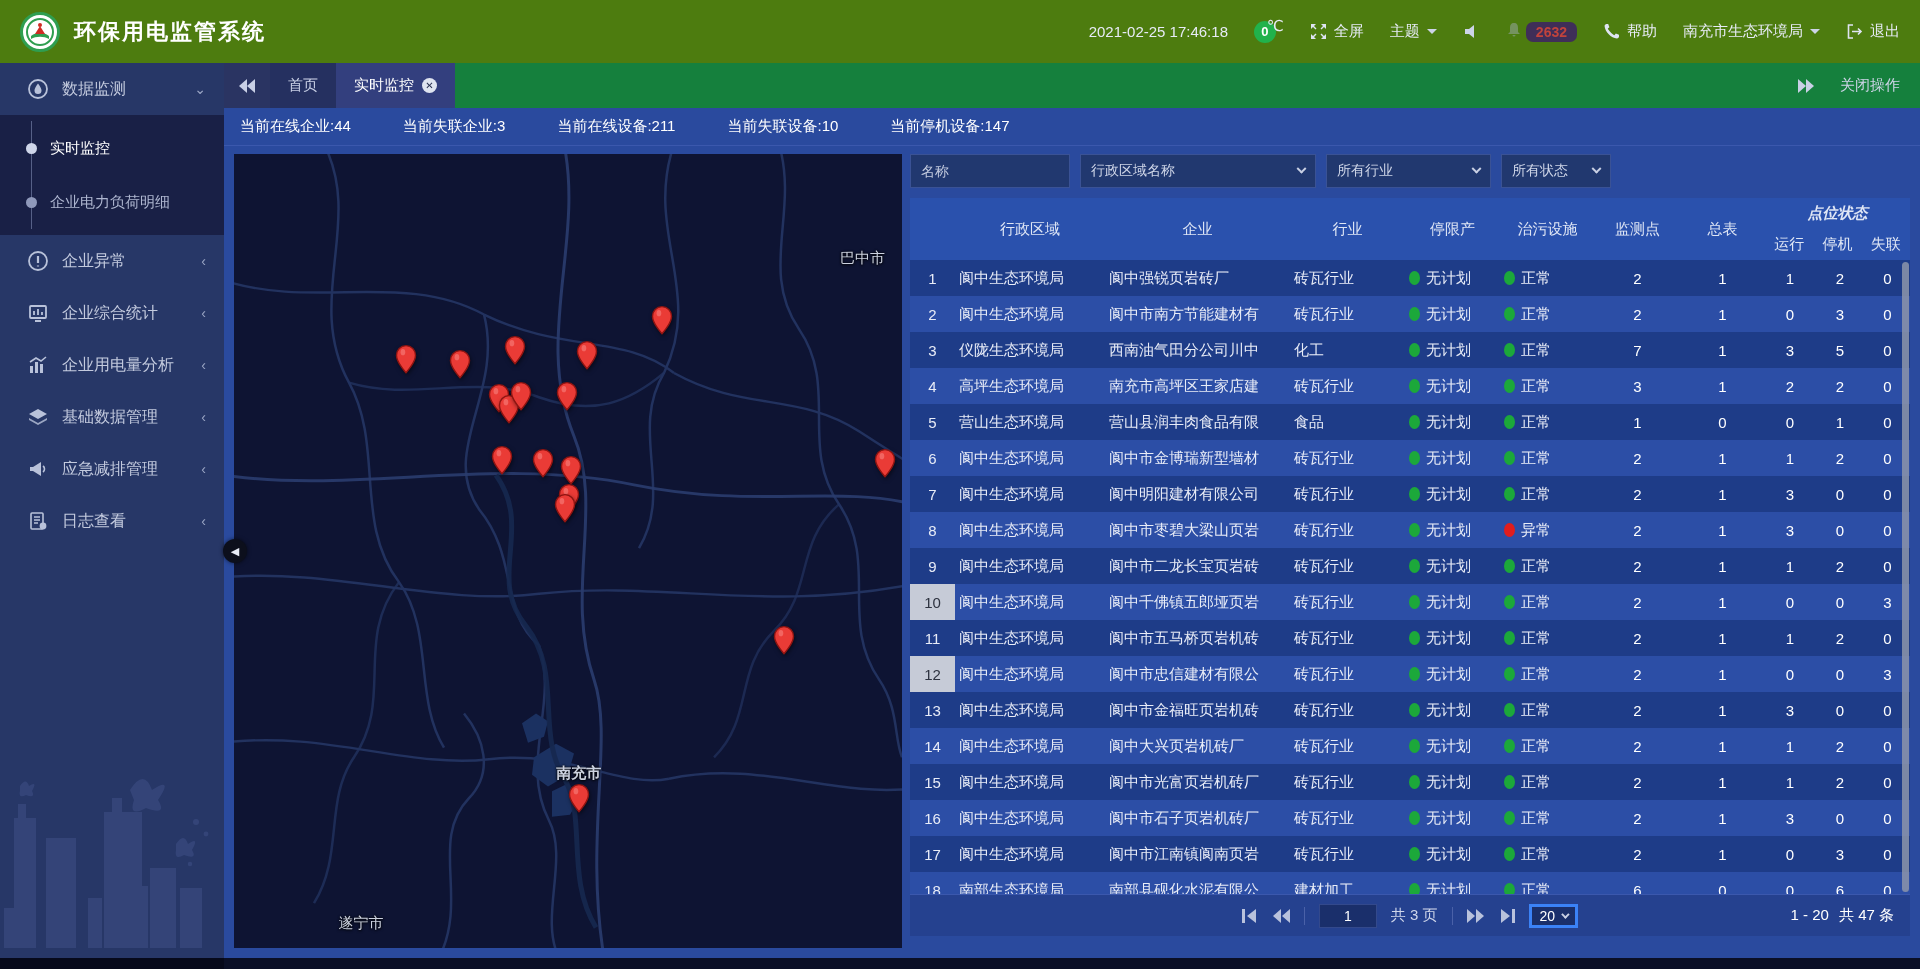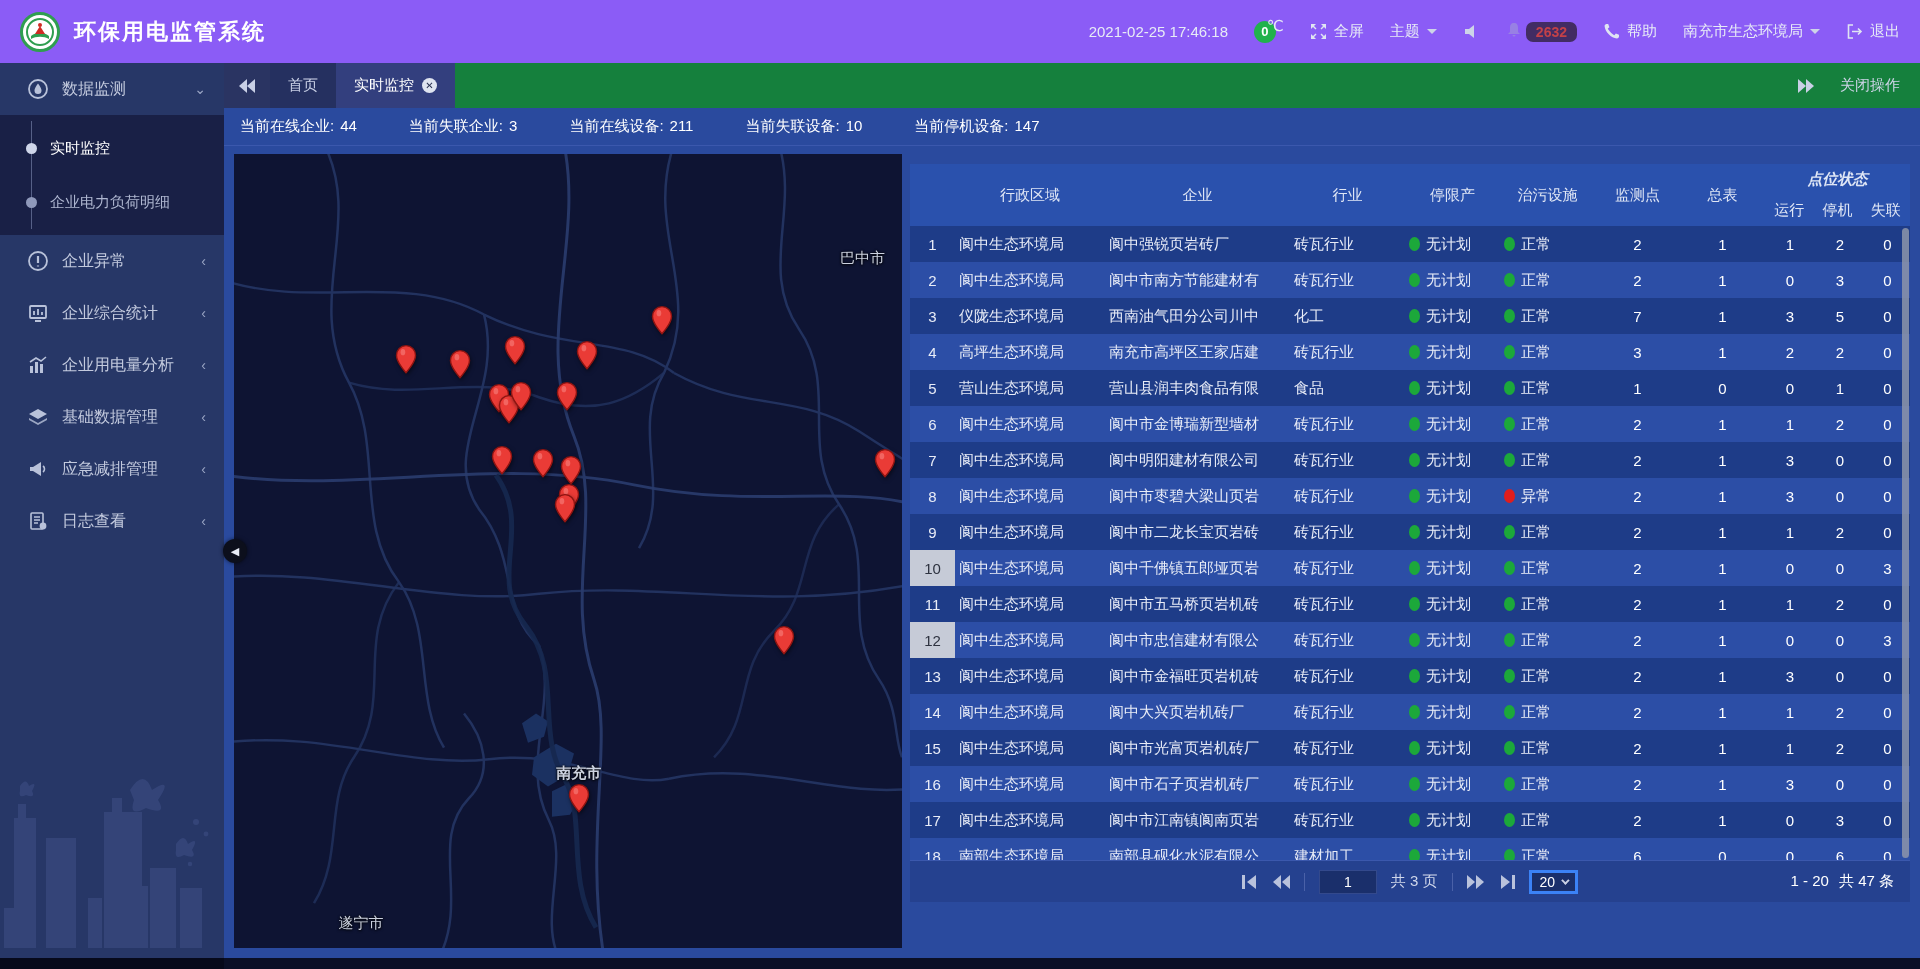--- a/index.html
+++ b/index.html
@@ -1,21 +1,21 @@
 <!DOCTYPE html>
 <html><head>
 <meta charset="utf-8">
 <style>
   * { box-sizing: border-box; margin: 0; padding: 0; }
   html,body { width:1920px; height:969px; overflow:hidden; background:#2a4a9e;
     font-family:"Liberation Sans","DejaVu Sans",sans-serif; }
   .app { position:relative; width:1920px; height:969px; display:flex; flex-direction:column; }
 
   
-  .header { height:63px; background:#8b5cf6; display:flex; align-items:center;
+  .header { height:63px; background:#4d7c0f; display:flex; align-items:center;
     padding:0 20px; color:#fff; flex:0 0 auto; }
   .logo { width:40px; height:40px; border-radius:50%; background:#fff;
     border:3px solid #2f9e50; display:flex; align-items:center; justify-content:center; flex:0 0 auto; }
   .logo svg { width:30px; height:30px; }
   .app-title { font-size:22px; font-weight:bold; letter-spacing:2px; margin-left:14px; }
   .h-right { margin-left:auto; display:flex; align-items:center; gap:26px;
     font-size:15px; color:#e7ebf6; }
   .h-item { display:flex; align-items:center; gap:7px; cursor:default; }
   .h-icon svg { width:17px; height:17px; display:block; }
   .temp-badge { width:22px; height:22px; border-radius:50%; background:#21b24c; color:#fff;
@@ -61,21 +61,21 @@
   .tab.home { background:#253060; }
   .tab.active { background:#333f7e; color:#fff; }
   .tab-close { width:15px; height:15px; border-radius:50%; background:#dfe4f0; color:#28304f;
     font-size:10px; display:flex; align-items:center; justify-content:center; font-weight:bold; }
   .tabbar-right { margin-left:auto; display:flex; align-items:center; gap:26px; padding-right:20px; }
   .tab-navr { cursor:pointer; display:flex; align-items:center; }
   .close-ops { cursor:pointer; color:#cdd4e8; }
 
   .statsbar { height:38px; display:flex; align-items:center; gap:52px; padding:0 16px;
     color:#fff; font-size:15px; border-bottom:1px solid #3b58ad; flex:0 0 auto; }
-  .stat { display:flex; gap:6px; }
+  .stat { display:flex; }
 
   .content { flex:1; display:flex; padding:8px 10px 10px 10px; gap:8px; min-height:0; position:relative; }
 
   
   .map { width:668px; background:#0e1433; position:relative; flex:0 0 auto; }
   .map svg.roads { position:absolute; inset:0; width:100%; height:100%; }
   .city { position:absolute; transform:translate(-50%,-50%); color:#ccd2e0; font-size:15px;
     text-shadow:0 1px 3px #000, 0 0 2px #000; white-space:nowrap;padding-left:12px; }
   .pin { position:absolute; width:22px; height:29px; transform:translate(-50%,-94%);
     filter:drop-shadow(1px 2px 2px rgba(0,0,0,.5)); cursor:pointer; }
@@ -509,20 +509,35 @@
             </div>
             <div class="pin" style="left: 51.6%; top: 82.7%;">
               <svg viewBox="0 0 24 32">
                 <path d="M12 1 C6 1 1.5 5.6 1.5 11.5 C1.5 19.5 12 31 12 31 S22.5 19.5 22.5 11.5 C22.5 5.6 18 1 12 1 Z" fill="#ea3b36" stroke="#8e1411" stroke-width="1.6"></path>
                 <ellipse cx="8.6" cy="8.2" rx="2.6" ry="3.4" fill="#f4716d" opacity=".8"></ellipse>
               </svg>
             </div>
           </div>
 
         <div class="panel">
+          <div class="filters">
+            <input class="f-input" placeholder="名称" style="">
+            <div class="f-select w-region">
+              <span>行政区域名称</span>
+              <span class="chevron"></span>
+            </div>
+            <div class="f-select w-industry">
+              <span>所有行业</span>
+              <span class="chevron"></span>
+            </div>
+            <div class="f-select w-status">
+              <span>所有状态</span>
+              <span class="chevron"></span>
+            </div>
+          </div>
 
           <div class="table">
             <div class="t-head">
               <div class="hc col-no"></div>
               <div class="hc col-bureau">行政区域</div>
               <div class="hc col-company">企业</div>
               <div class="hc col-industry">行业</div>
               <div class="hc col-prod">停限产</div>
               <div class="hc col-fac">治污设施</div>
               <div class="hc col-points">监测点</div>

